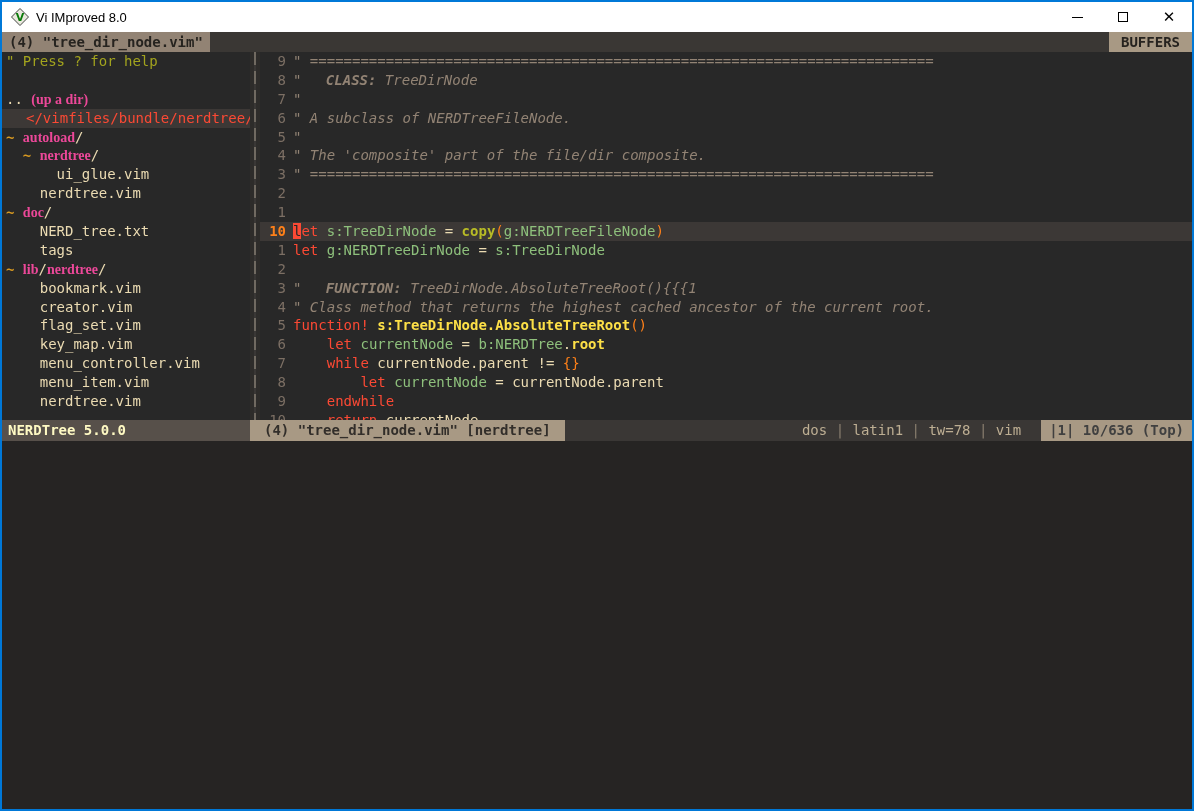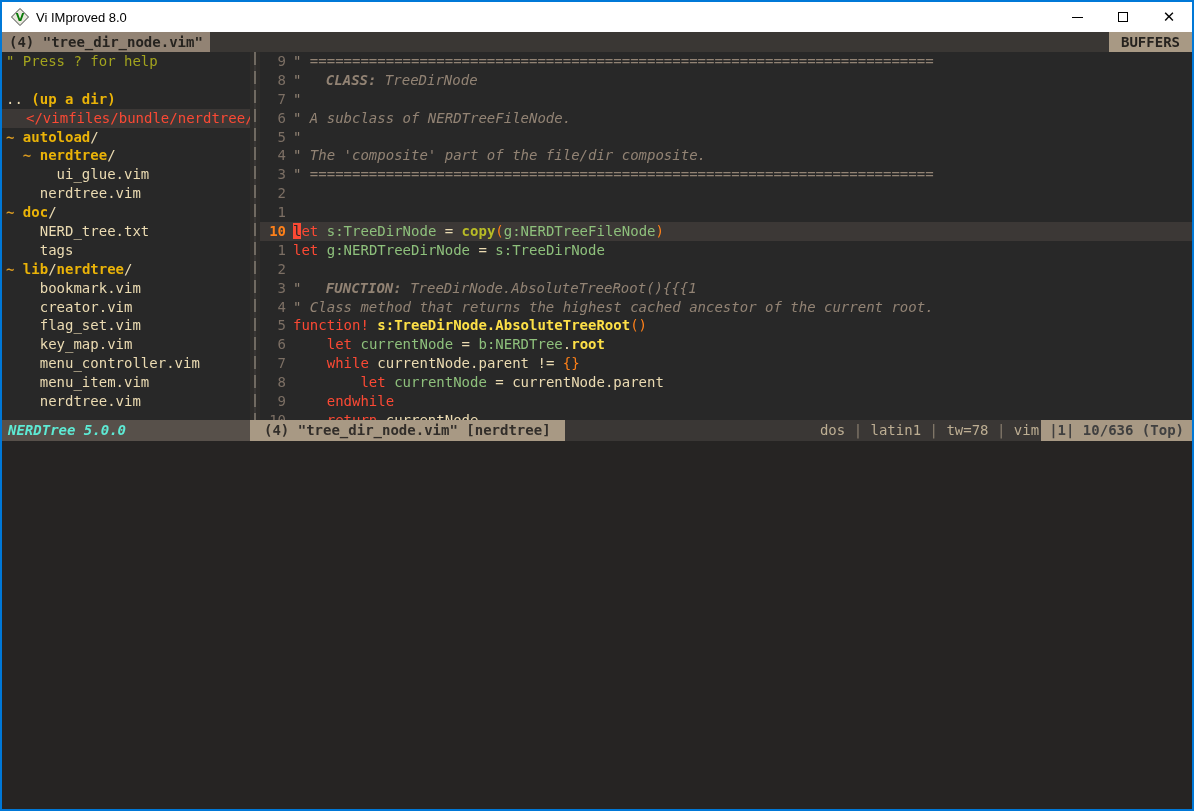--- a/index.html
+++ b/index.html
@@ -41,32 +41,32 @@
   
   .seg.fg   { color:#ebdbb2; }
   .seg.fgb  { color:#fde047; font-weight:bold; }
   .seg.cm   { color:#928374; font-style:italic; }
   .seg.cmb  { color:#928374; font-style:italic; font-weight:bold;margin-left:16px; }
   .seg.kw   { color:#fb4934; }
   .seg.fn   { color:#b8bb26; font-weight:bold; }
   .seg.id   { color:#8ec07c; }
   .seg.or   { color:#fe8019; }
   .seg.red  { color:#fb4934; }
-  .seg.dir  { color:#eab308; font-weight:bold; }
+  .seg.dir  { color:#ec4899; font-weight:bold;font-family:Liberation Serif, serif; }
   .seg.gold { color:#d79921; font-weight:bold; }
   .seg.file { color:#ebdbb2; }
   .seg.help { color:#a2a31e; }
   .seg.cursor { background:#fb4934; color:#282828; }
 
   
   .statusline { height:21px; flex:0 0 21px; display:flex; background:#3a3735; font-size:14px; line-height:21px; white-space:pre; }
-  .st-nerdtree { width:248px; flex:0 0 248px; background:#57504a; color:#5eead4; font-weight:bold; padding-left:6px;font-style:italic; }
+  .st-nerdtree { width:248px; flex:0 0 248px; background:#57504a; color:#fef9c3; font-weight:bold; padding-left:6px; }
   .st-active { background:#a89984; color:#322e2a; font-weight:bold; padding:0 14px; }
   .st-fill { flex:1; }
-  .st-right { color:#bdae93; padding-right:2px; }
+  .st-right { color:#bdae93; padding-right:20px; }
   .st-right .sep { color:#8a7f6f; }
   .st-badge { background:#a89984; color:#404040; font-weight:bold; padding:0 8px; }
 
   
   .cmdline { flex:1; background:#262423; }
 </style>
 </head>
 <body>
 
 <div class="window">

